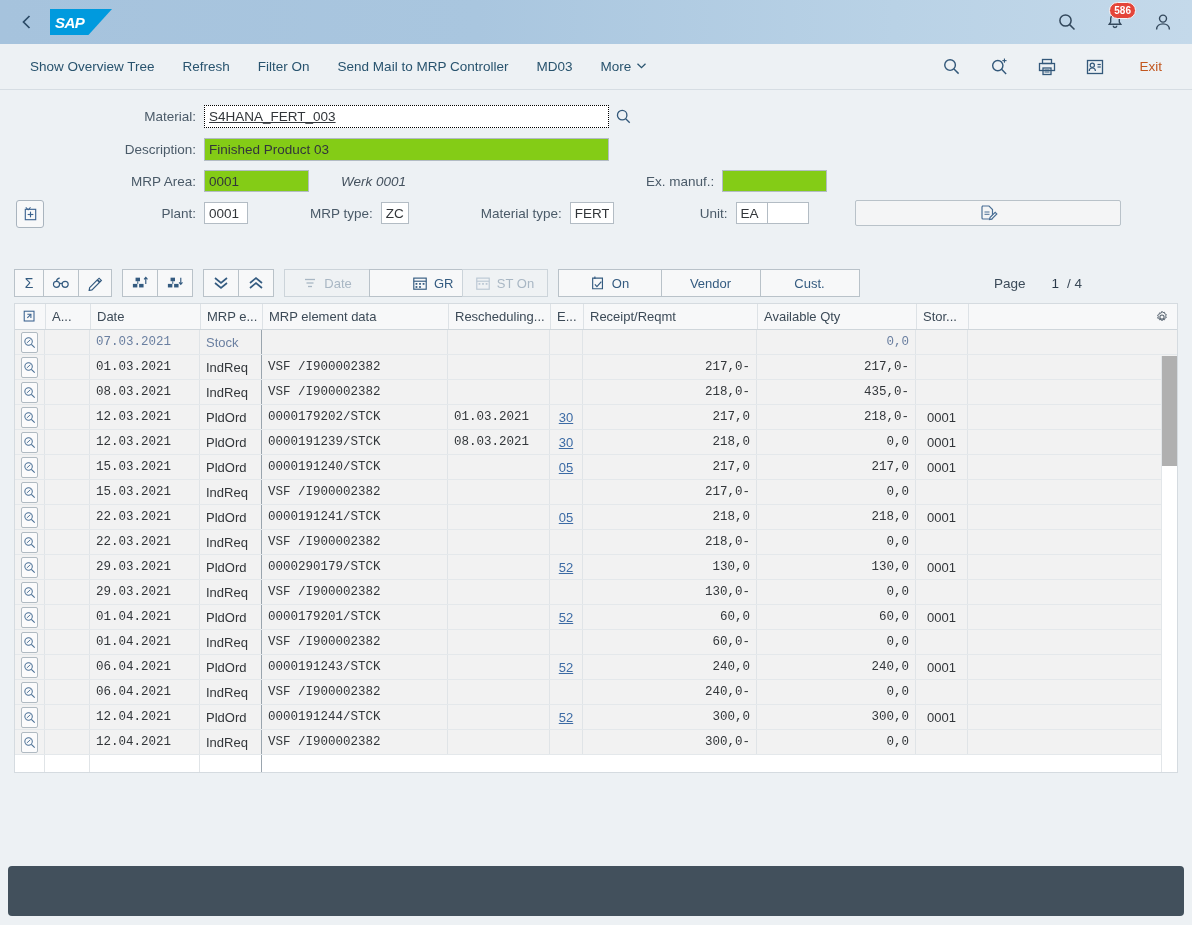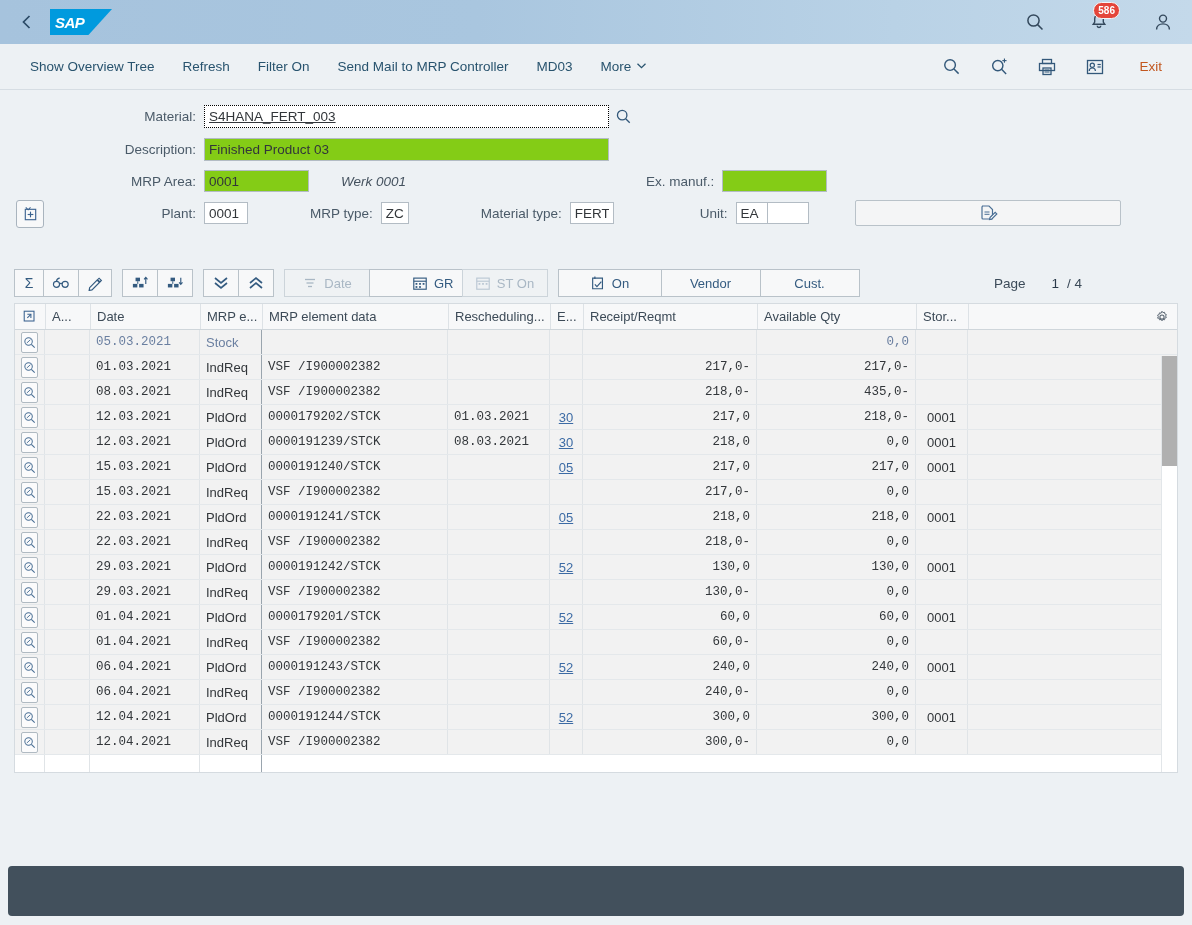--- a/index.html
+++ b/index.html
@@ -35,21 +35,21 @@
     display:flex;align-items:center;
   }
   .sap-logo .txt{
     color:#fff;font-weight:bold;font-size:15px;letter-spacing:-0.5px;
     font-style:italic;padding-left:5px;font-family:"Liberation Sans",sans-serif;
   }
   .shell-title{
     margin-left:22px;font-size:16px;font-weight:bold;color:#32363a;
     white-space:nowrap;
   }
-  .shell-right{margin-left:auto;display:flex;align-items:flex-start;gap:34px;}
+  .shell-right{margin-left:auto;display:flex;align-items:flex-start;gap:18px;}
   .shell-icon{
     width:30px;height:30px;display:flex;align-items:center;justify-content:center;
     color:#33485c;cursor:pointer;position:relative;
   }
   .badge{
     position:absolute;top:-5px;right:-6px;min-width:17px;height:17px;
     border-radius:9px;background:#e4453a;color:#fff;font-size:10px;font-weight:bold;
     display:flex;align-items:center;justify-content:center;padding:0 4px;box-sizing:border-box;
     border:1px solid #f4f6f8;
   }
@@ -485,21 +485,21 @@
             <div class="c c-sel" style="width: 30px;">
               <span class="btn-mag">
                 <svg width="13" height="13" viewBox="0 0 14 14">
                   <circle cx="6" cy="6" r="4" fill="none" stroke="#4a6f95" stroke-width="1.1"></circle>
                   <line x1="9" y1="9" x2="12.6" y2="12.6" stroke="#4a6f95" stroke-width="1.2"></line>
                   <line x1="4" y1="7.6" x2="8" y2="4" stroke="#4a6f95" stroke-width="1"></line>
                 </svg>
               </span>
             </div>
             <div class="c " style="width: 45px;"></div>
-            <div class="c mono" style="width: 110px;">05.03.2021</div>
+            <div class="c mono" style="width: 110px;">07.03.2021</div>
             <div class="c sep" style="width: 62px;">Stock</div>
             <div class="c mono" style="width: 186px;"></div>
             <div class="c mono" style="width: 102px;"></div>
             <div class="c ctr" style="width: 33px;"></div>
             <div class="c num" style="width: 174px;"></div>
             <div class="c num" style="width: 159px;">0,0</div>
             <div class="c ctr" style="width: 52px;"></div>
             <div class="c" style="flex: 1 1 0%; border-right: none;"></div>
           </div>
           <div class="grow">
@@ -684,21 +684,21 @@
                 <svg width="13" height="13" viewBox="0 0 14 14">
                   <circle cx="6" cy="6" r="4" fill="none" stroke="#4a6f95" stroke-width="1.1"></circle>
                   <line x1="9" y1="9" x2="12.6" y2="12.6" stroke="#4a6f95" stroke-width="1.2"></line>
                   <line x1="4" y1="7.6" x2="8" y2="4" stroke="#4a6f95" stroke-width="1"></line>
                 </svg>
               </span>
             </div>
             <div class="c " style="width: 45px;"></div>
             <div class="c mono" style="width: 110px;">29.03.2021</div>
             <div class="c sep" style="width: 62px;">PldOrd</div>
-            <div class="c mono" style="width: 186px;">0000191242/STCK</div>
+            <div class="c mono" style="width: 186px;">0000290179/STCK</div>
             <div class="c mono" style="width: 102px;"></div>
             <div class="c ctr" style="width: 33px;">
               <span class="lnk">52</span>
             </div>
             <div class="c num" style="width: 174px;">130,0</div>
             <div class="c num" style="width: 159px;">130,0</div>
             <div class="c ctr" style="width: 52px;">0001</div>
             <div class="c" style="flex: 1 1 0%; border-right: none;"></div>
           </div>
           <div class="grow">

